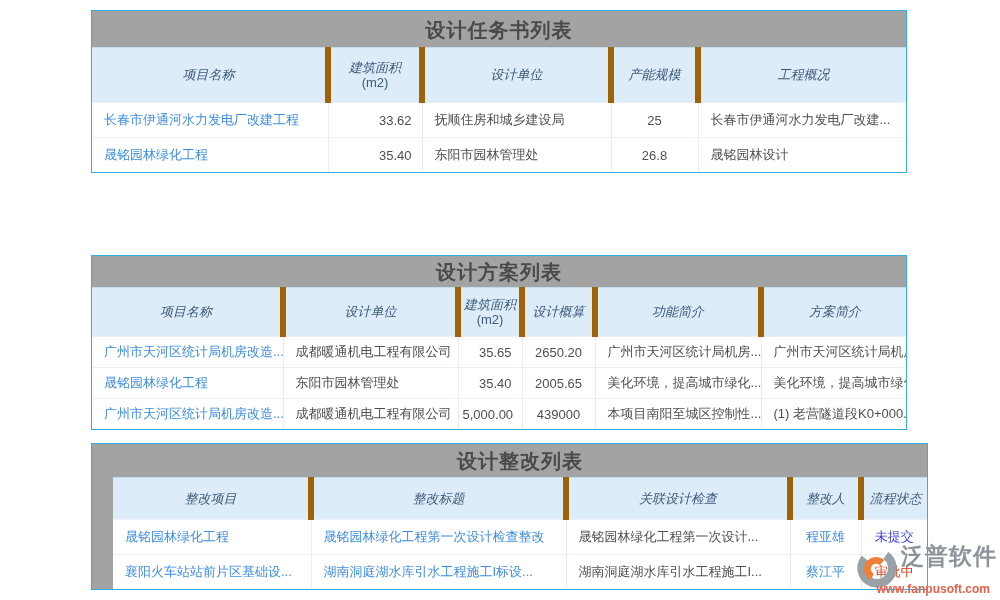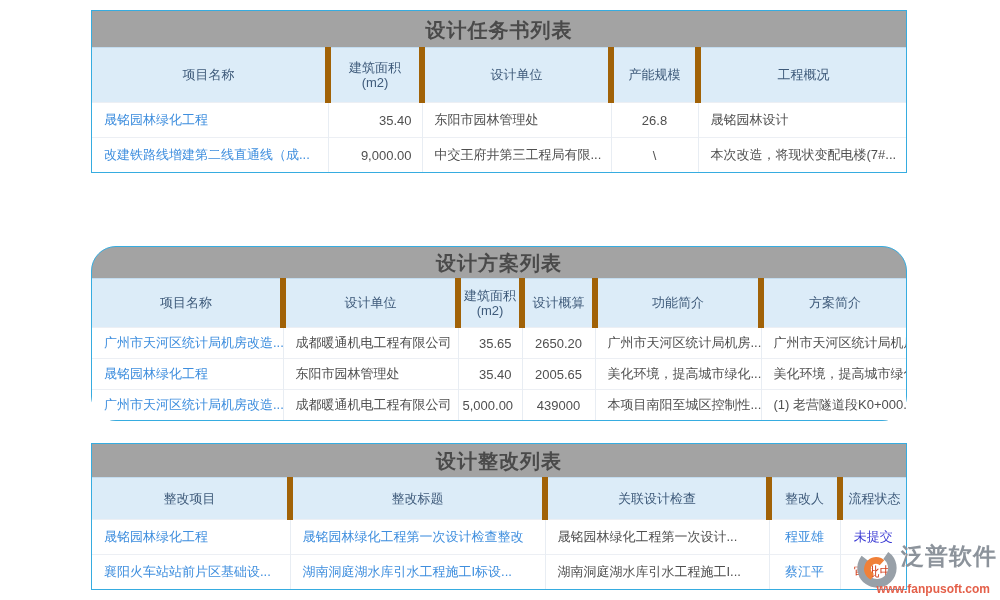--- a/index.html
+++ b/index.html
@@ -23,21 +23,21 @@
   thead th{
     background:#DCECF8;color:#3E5A7A;font-weight:normal;font-size:13px;
     border-top:1px solid #C3DCEF;border-left:6px solid #a16207;
     text-align:center;overflow:hidden;
   }
   thead th:first-child{border-left:none;}
   .t1 thead th{height:52px;}
   .t2 thead th{height:46px;}
   .t3 thead th{height:39px;}
   th .sub{display:block;line-height:14px;}
-  th .lbl{display:block;line-height:16px;padding-top:0;}
+  th .lbl{display:block;line-height:16px;padding-top:0;font-style:italic;}
   tbody td{
     font-size:13px;color:#4F4F4F;background:#fff;
     border-top:1px solid #ECEFF4;border-left:1px solid #E8EDF3;
     overflow:hidden;white-space:nowrap;
   }
   tbody td:first-child{border-left:none;}
   .t1 tbody td{height:34px;}
   .t2 tbody td{height:30px;}
   .t3 tbody td{height:34px;}
   .al{text-align:left;padding:0 6px 0 12px;}
@@ -89,38 +89,38 @@
         <th>
             <span class="lbl">产能规模</span>
           </th>
         <th>
             <span class="lbl">工程概况</span>
           </th>
       </tr>
     </thead>
     <tbody>
       <tr>
+        <td class="al lnk">长春市伊通河水力发电厂改建工程</td>
+        <td class="ar">33.62</td>
+        <td class="al">抚顺住房和城乡建设局</td>
+        <td class="ac">25</td>
+        <td class="al">长春市伊通河水力发电厂改建...</td>
+      </tr>
+      <tr>
         <td class="al lnk">晟铭园林绿化工程</td>
         <td class="ar">35.40</td>
         <td class="al">东阳市园林管理处</td>
         <td class="ac">26.8</td>
         <td class="al">晟铭园林设计</td>
       </tr>
-      <tr>
-        <td class="al lnk">改建铁路线增建第二线直通线（成...</td>
-        <td class="ar">9,000.00</td>
-        <td class="al">中交王府井第三工程局有限...</td>
-        <td class="ac">\</td>
-        <td class="al">本次改造，将现状变配电楼(7#...</td>
-      </tr>
     </tbody>
   </table>
 </div>
 
-<div class="card t2" style="top:246px;border-radius:25px;">
+<div class="card t2" style="top:255px;">
   <div class="card-title">设计方案列表</div>
   <table>
     <colgroup>
       <col style="width:191px">
         <col style="width:175px">
         <col style="width:64px">
         <col style="width:73px">
         <col style="width:166px">
         <col style="width:145px">
     </colgroup>
@@ -169,21 +169,21 @@
         <td class="al">成都暖通机电工程有限公司</td>
         <td class="ar">5,000.00</td>
         <td class="ac">439000</td>
         <td class="al">本项目南阳至城区控制性...</td>
         <td class="al">(1) 老营隧道段K0+000...</td>
       </tr>
     </tbody>
   </table>
 </div>
 
-<div class="card t3" style="top:443px;">
+<div class="card t3" style="top:443px;padding-left:21px;">
   <div class="card-title">设计整改列表</div>
   <table>
     <colgroup>
       <col style="width:198px">
         <col style="width:255px">
         <col style="width:224px">
         <col style="width:71px">
         <col style="width:66px">
     </colgroup>
     <thead>

